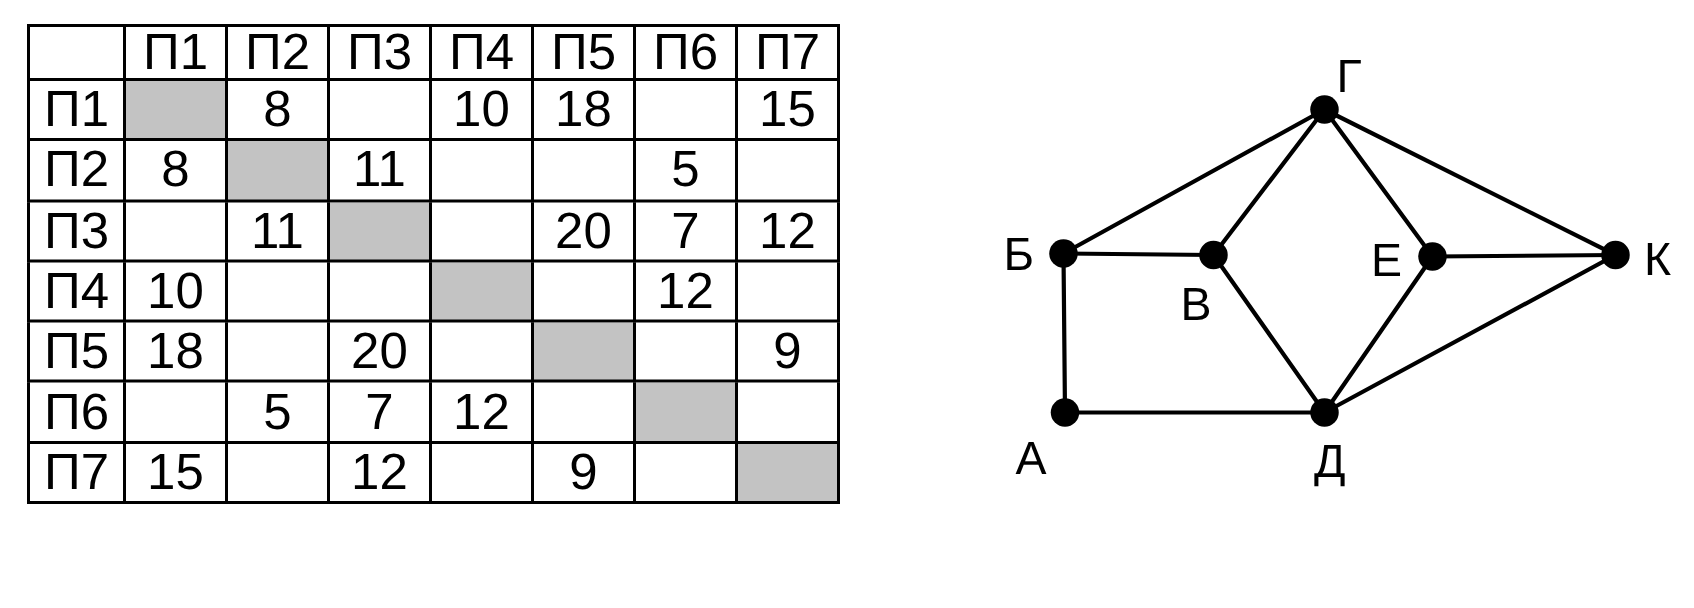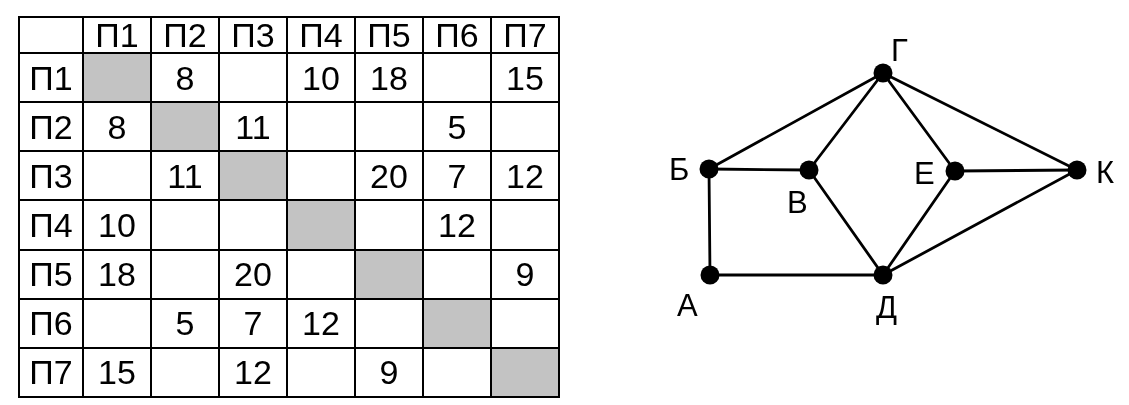--- a/index.html
+++ b/index.html
@@ -6,21 +6,21 @@
   body {
     width: 1129px; height: 405px;
     background: #ffffff;
     font-family: "Liberation Sans", sans-serif;
     position: relative;
     overflow: hidden;
   }
   
   .matrix {
     position: absolute; left: 18px; top: 16px;
-    width: 540px; height: 382px;
+    width: 540px; height: 320px;
     border-collapse: collapse;
     table-layout: fixed;
   }
   .matrix th, .matrix td {
     border: 2px solid #000;
     padding: 0;
     text-align: center;
     vertical-align: middle;
     font-size: 34px;
     font-weight: 400;

